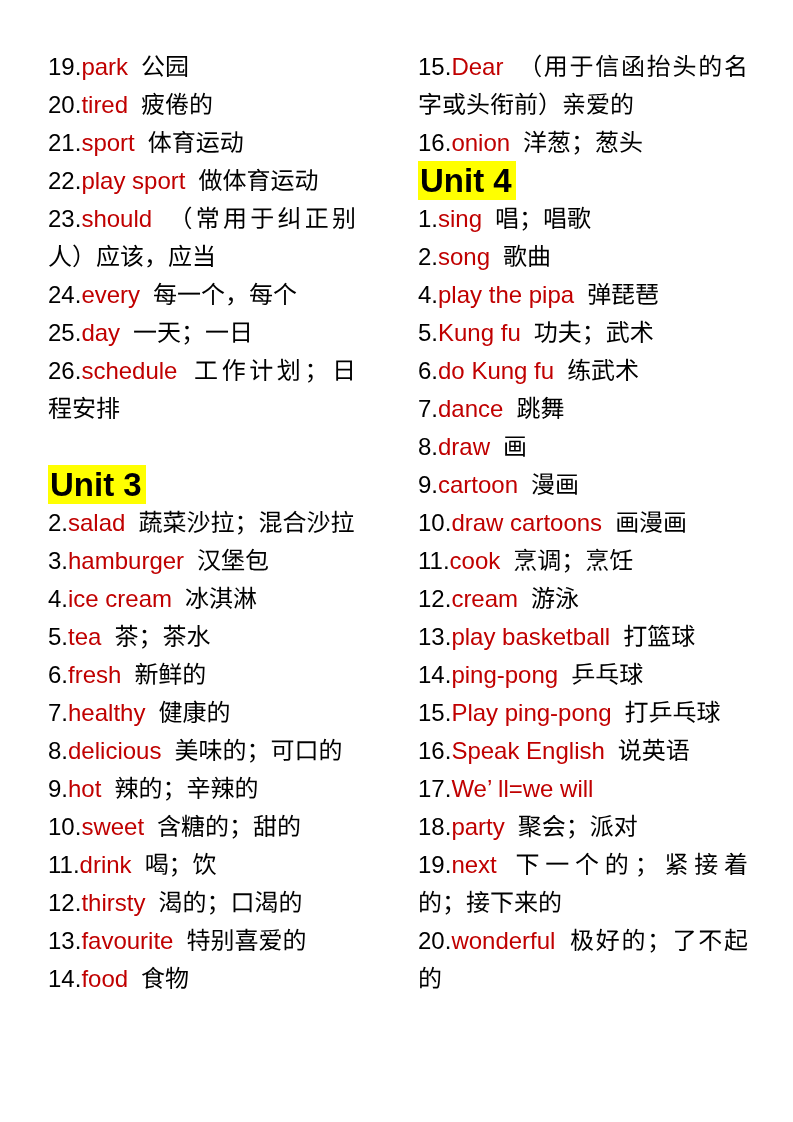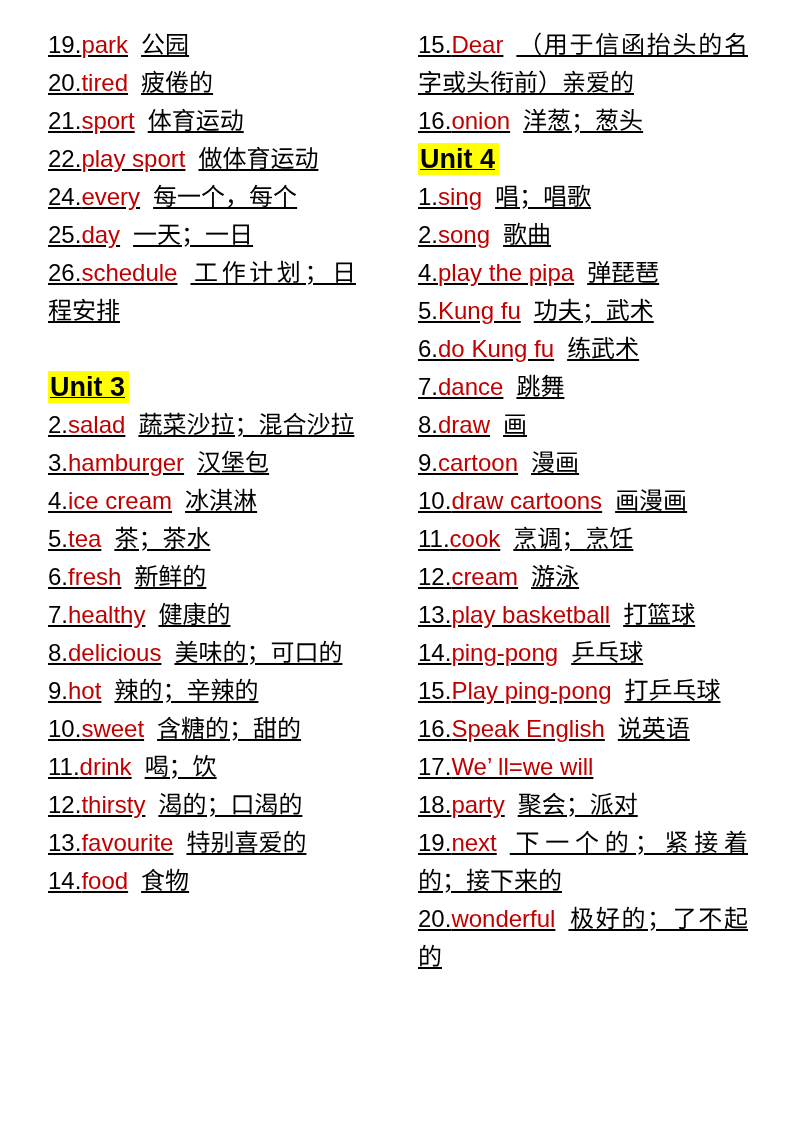--- a/index.html
+++ b/index.html
@@ -8,23 +8,22 @@
     background: #ffffff;
   }
   body {
     width: 793px;
     height: 1122px;
     overflow: hidden;
     font-family: "Liberation Sans", "DejaVu Sans", sans-serif;
   }
   .page {
     display: flex;
-    padding: 26px 0 0 48px;
+    padding: 48px 0 0 48px;
     box-sizing: border-box;
-    text-decoration: underline;
   }
   .col {
     flex: 0 0 auto;
   }
   .col-left  { width: 308px; margin-right: 54px; }
   .col-right { width: 330px; margin-left: 8px; }
 
   p.entry {
     margin: 0;
     font-size: 24px;
@@ -40,34 +39,35 @@
   p.unit-header {
     margin: 0;
     line-height: 38px;
     height: 38px;
     text-align: left;
   }
   p.unit-header .hl {
     background: #ffff00;
     color: #000000;
     font-weight: 700;
-    font-size: 27px;
+    font-size: 33px;
     padding: 1px 4px 1px 2px;
   }
   .spacer { height: 38px; }
 </style>
 </head>
 <body>
 
 <div class="page">
   <div class="col col-left">
       <p class="entry"><span class="num">19.</span><span class="en">park</span><span class="zh">公园</span></p>
       <p class="entry"><span class="num">20.</span><span class="en">tired</span><span class="zh">疲倦的</span></p>
       <p class="entry"><span class="num">21.</span><span class="en">sport</span><span class="zh">体育运动</span></p>
       <p class="entry"><span class="num">22.</span><span class="en">play sport</span><span class="zh">做体育运动</span></p>
+      <p class="entry"><span class="num">23.</span><span class="en">should</span><span class="zh">（常用于纠正别人）应该，应当</span></p>
       <p class="entry"><span class="num">24.</span><span class="en">every</span><span class="zh">每一个，每个</span></p>
       <p class="entry"><span class="num">25.</span><span class="en">day</span><span class="zh">一天；一日</span></p>
       <p class="entry"><span class="num">26.</span><span class="en">schedule</span><span class="zh">工作计划；日程安排</span></p>
       <div class="spacer"></div>
       <p class="unit-header"><span class="hl">Unit 3</span></p>
       <p class="entry"><span class="num">2.</span><span class="en">salad</span><span class="zh">蔬菜沙拉；混合沙拉</span></p>
       <p class="entry"><span class="num">3.</span><span class="en">hamburger</span><span class="zh">汉堡包</span></p>
       <p class="entry"><span class="num">4.</span><span class="en">ice cream</span><span class="zh">冰淇淋</span></p>
       <p class="entry"><span class="num">5.</span><span class="en">tea</span><span class="zh">茶；茶水</span></p>
       <p class="entry"><span class="num">6.</span><span class="en">fresh</span><span class="zh">新鲜的</span></p>

